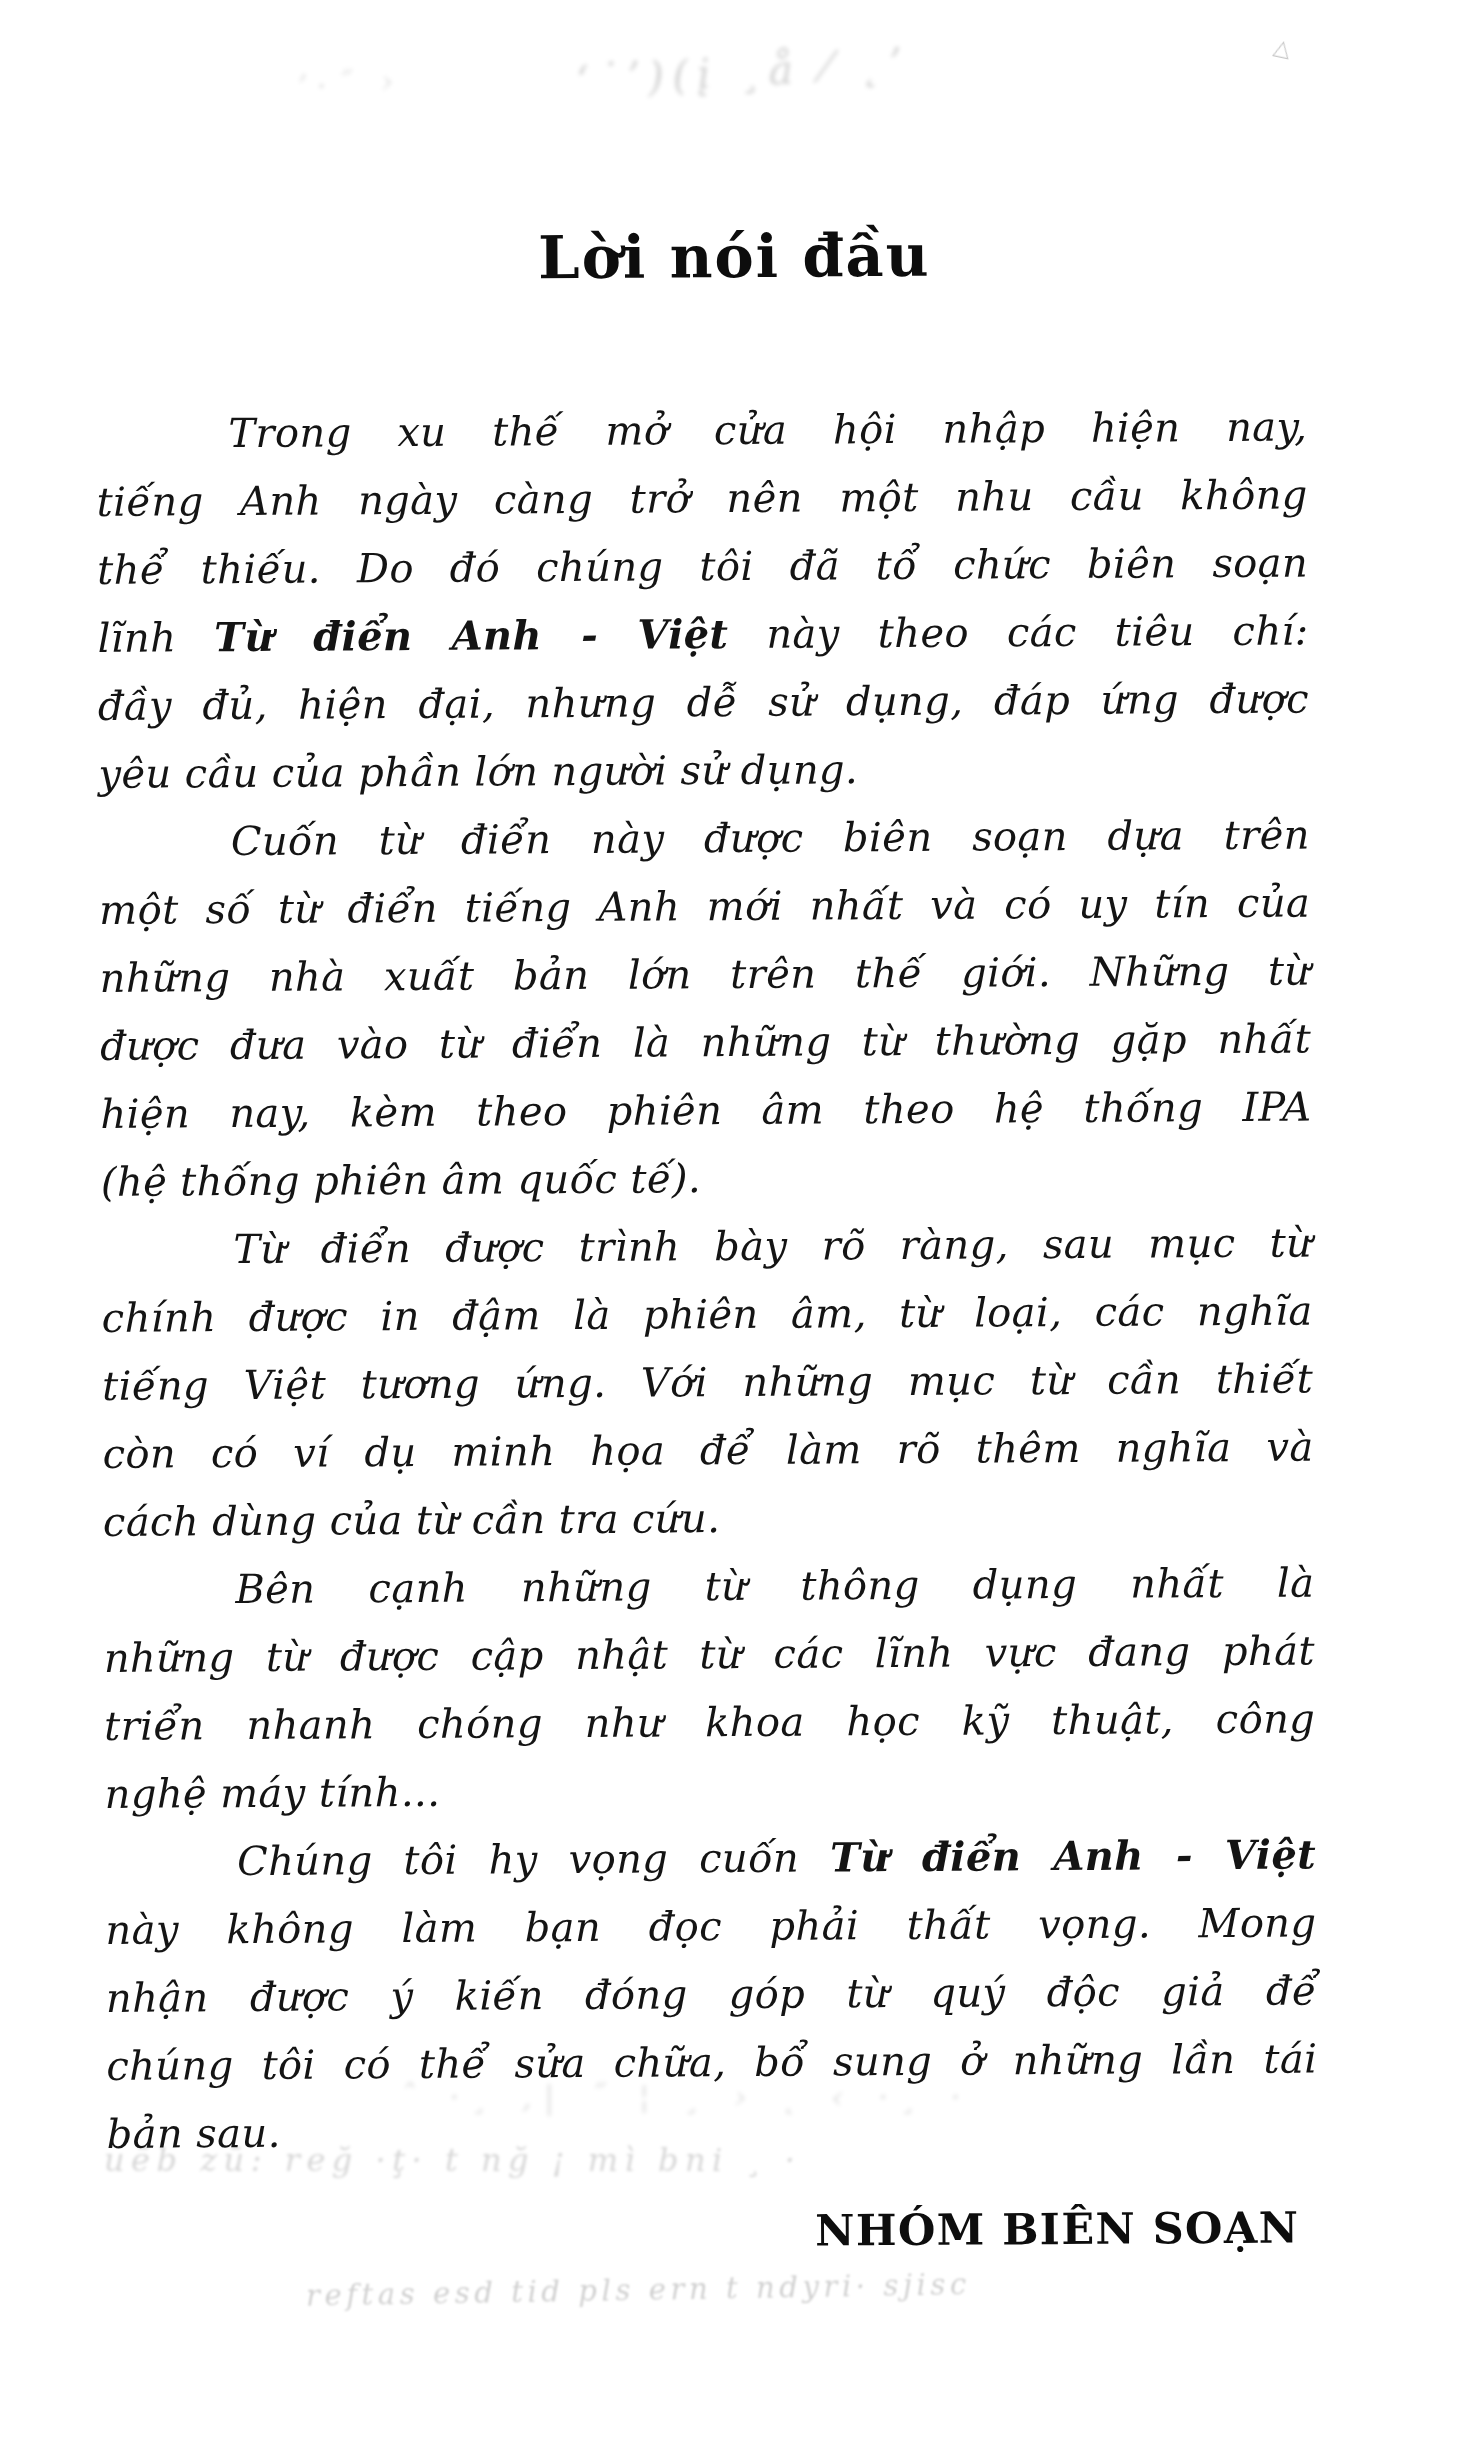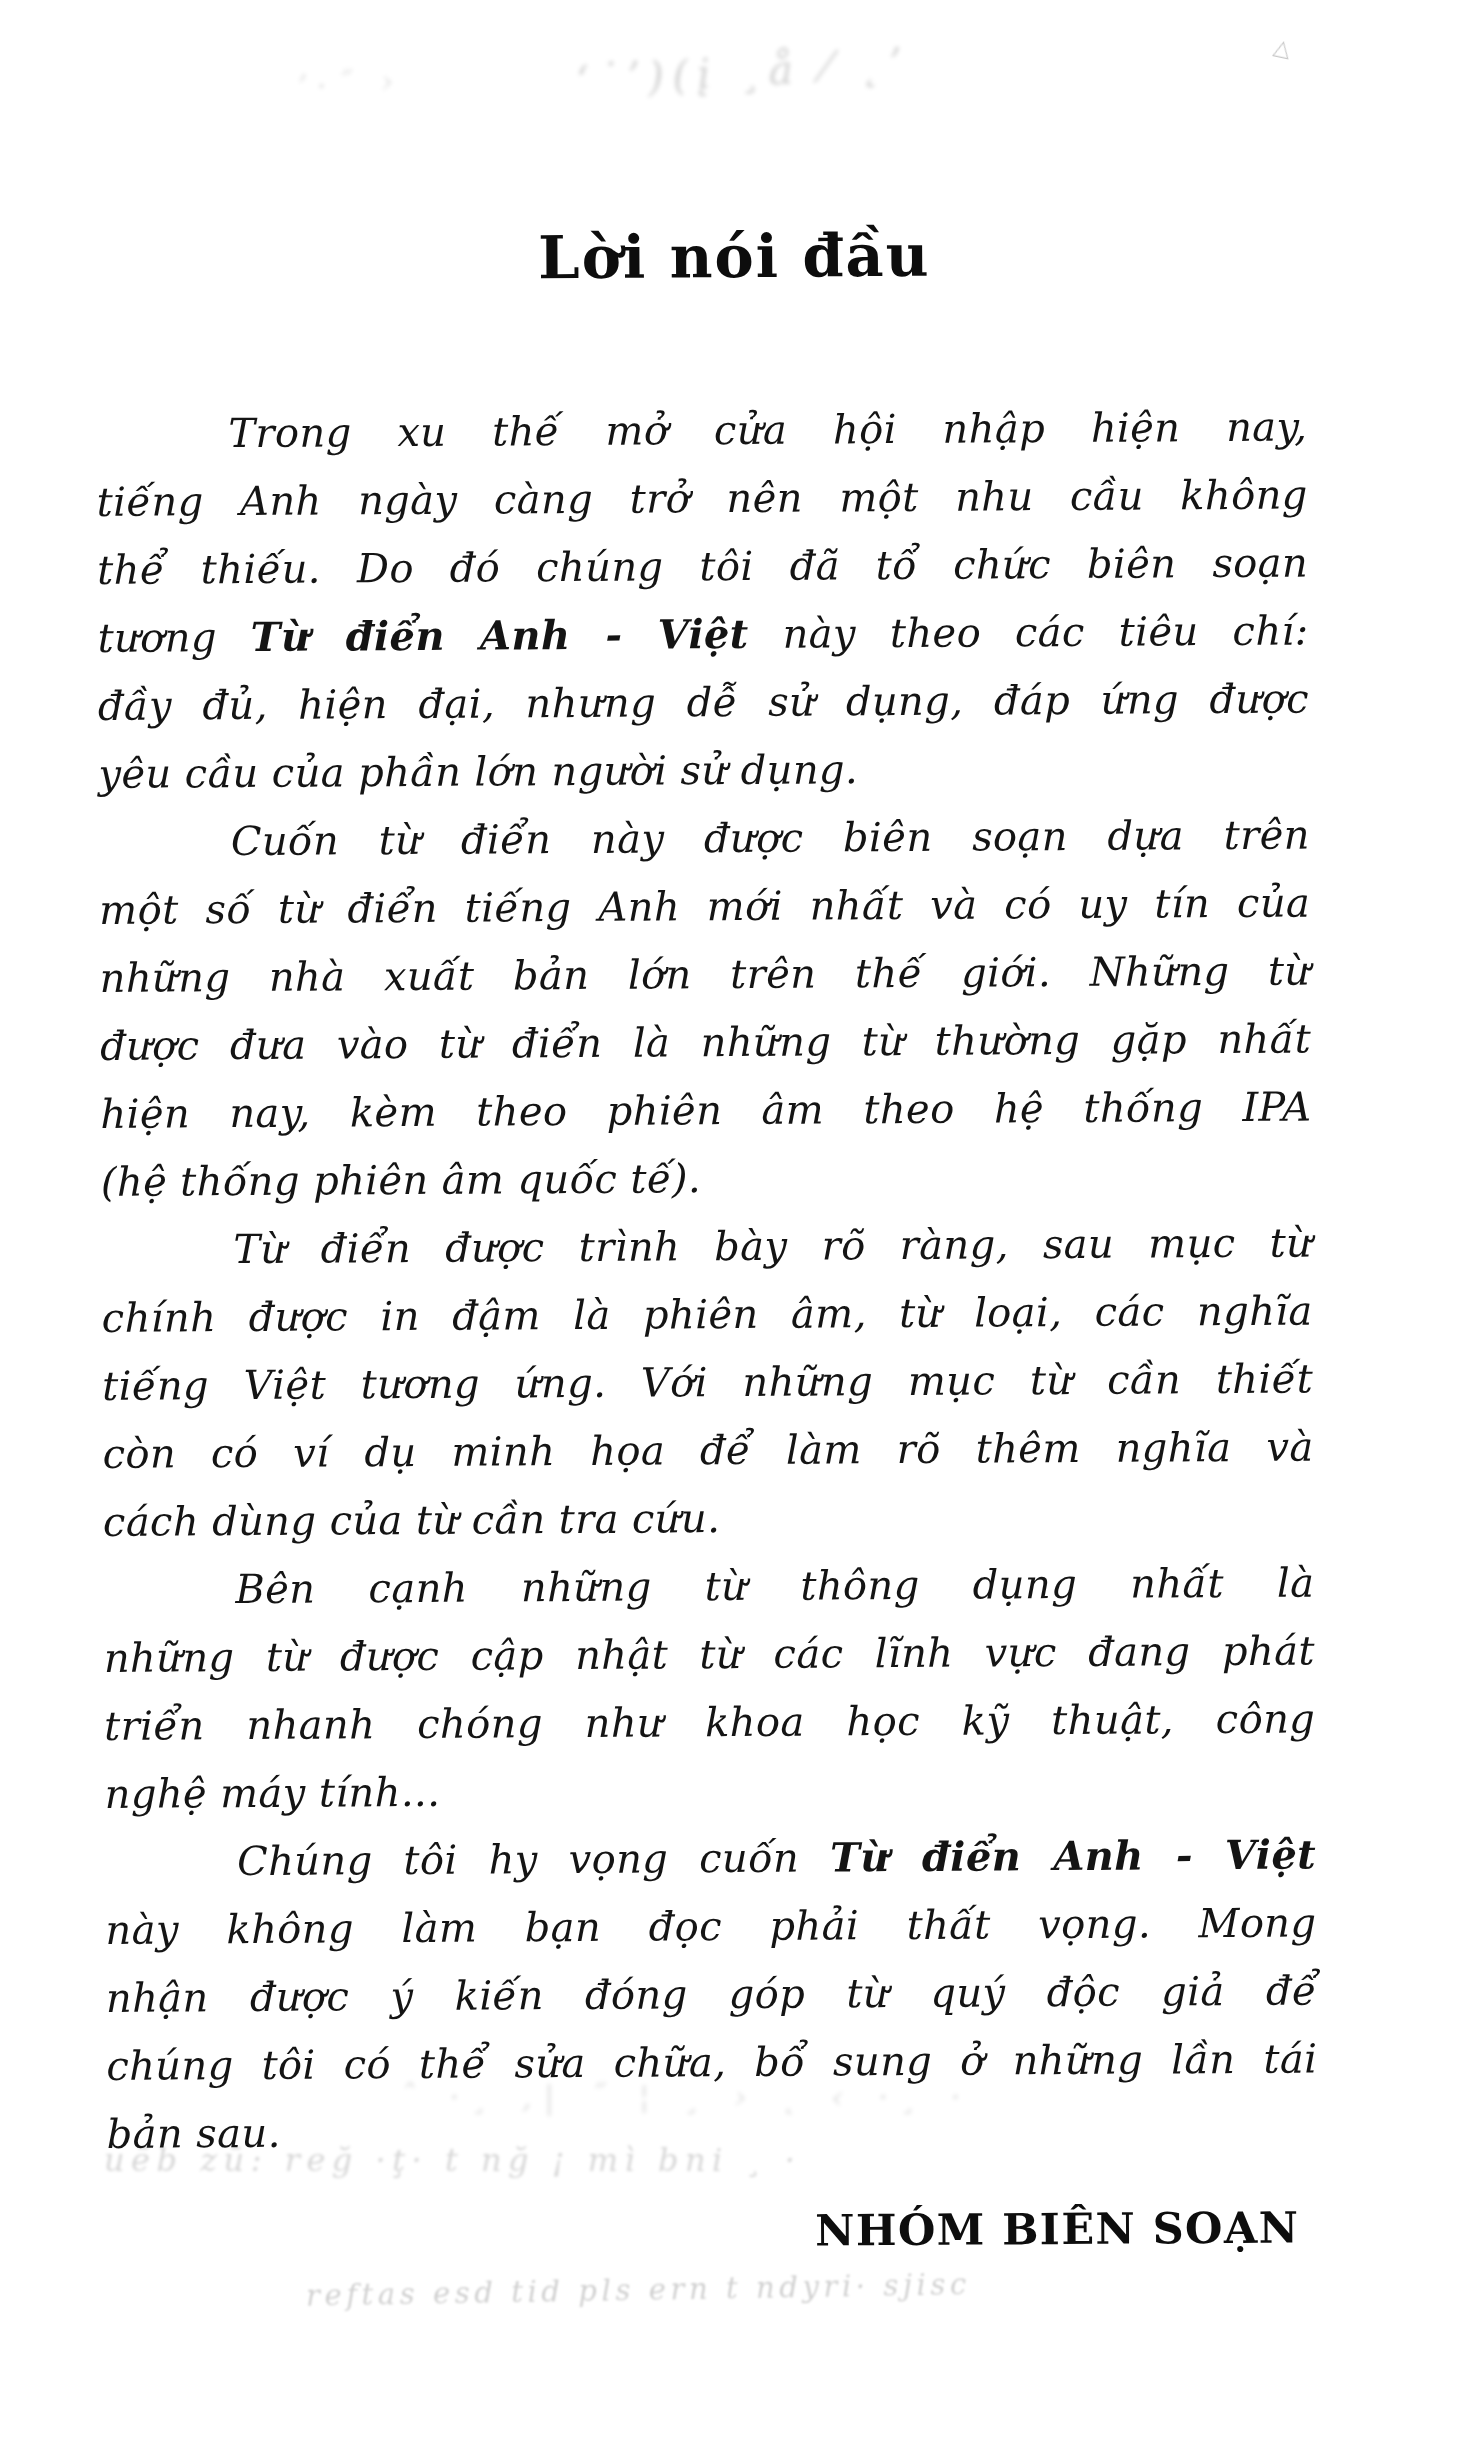--- a/index.html
+++ b/index.html
@@ -83,21 +83,21 @@
   <span class="noise noise-low">uēb zū: reğ ·ţ· t nğ ¡ mì bni ¸ ·</span>
   <span class="noise noise-bottom">reftas esd tid pls ern t ndyri· sjisc</span>
 
   <div class="content">
     <div class="doc-title">Lời nói đầu</div>
     <div class="text-block">
         <div class="paragraph">
           <div class="line first"><span>Trong xu thế mở cửa hội nhập hiện nay,</span></div>
           <div class="line"><span>tiếng Anh ngày càng trở nên một nhu cầu không</span></div>
           <div class="line"><span>thể thiếu. Do đó chúng tôi đã tổ chức biên soạn</span></div>
-          <div class="line"><span>tương </span><span class="b">Từ điển Anh - Việt</span><span> này theo các tiêu chí:</span></div>
+          <div class="line"><span>lĩnh </span><span class="b">Từ điển Anh - Việt</span><span> này theo các tiêu chí:</span></div>
           <div class="line"><span>đầy đủ, hiện đại, nhưng dễ sử dụng, đáp ứng được</span></div>
           <div class="line last"><span>yêu cầu của phần lớn người sử dụng.</span></div>
         </div>
         <div class="paragraph">
           <div class="line first"><span>Cuốn từ điển này được biên soạn dựa trên</span></div>
           <div class="line"><span>một số từ điển tiếng Anh mới nhất và có uy tín của</span></div>
           <div class="line"><span>những nhà xuất bản lớn trên thế giới. Những từ</span></div>
           <div class="line"><span>được đưa vào từ điển là những từ thường gặp nhất</span></div>
           <div class="line"><span>hiện nay, kèm theo phiên âm theo hệ thống IPA</span></div>
           <div class="line last"><span>(hệ thống phiên âm quốc tế).</span></div>

